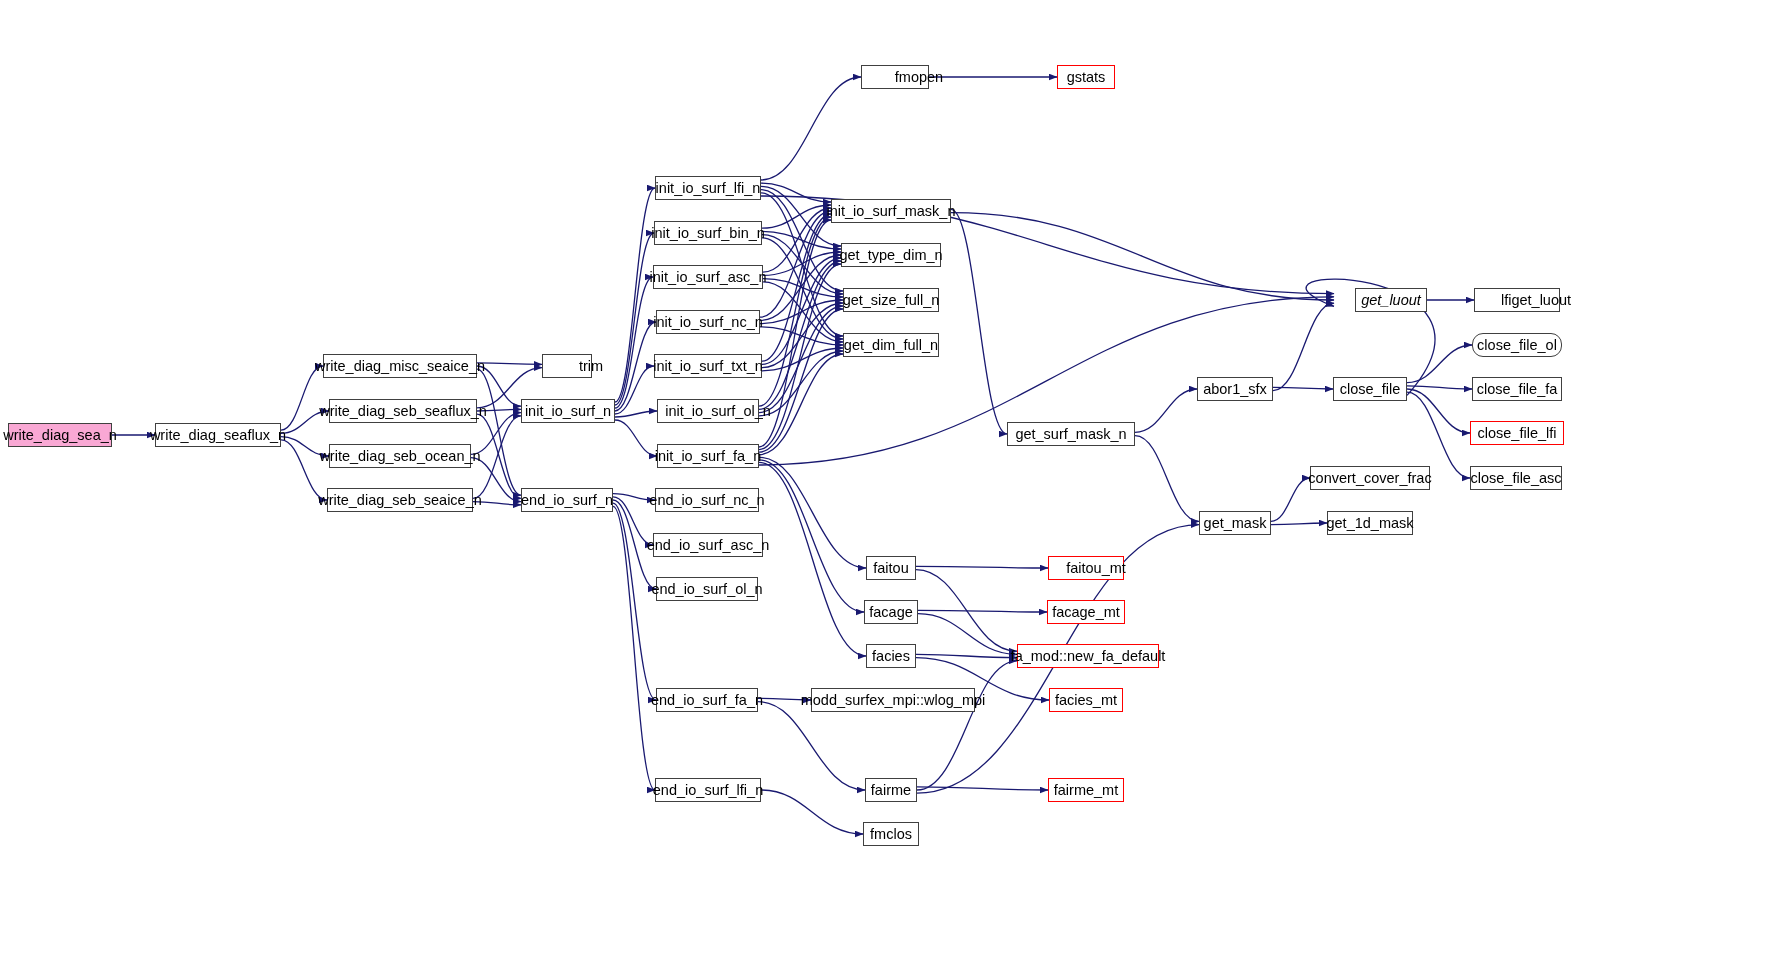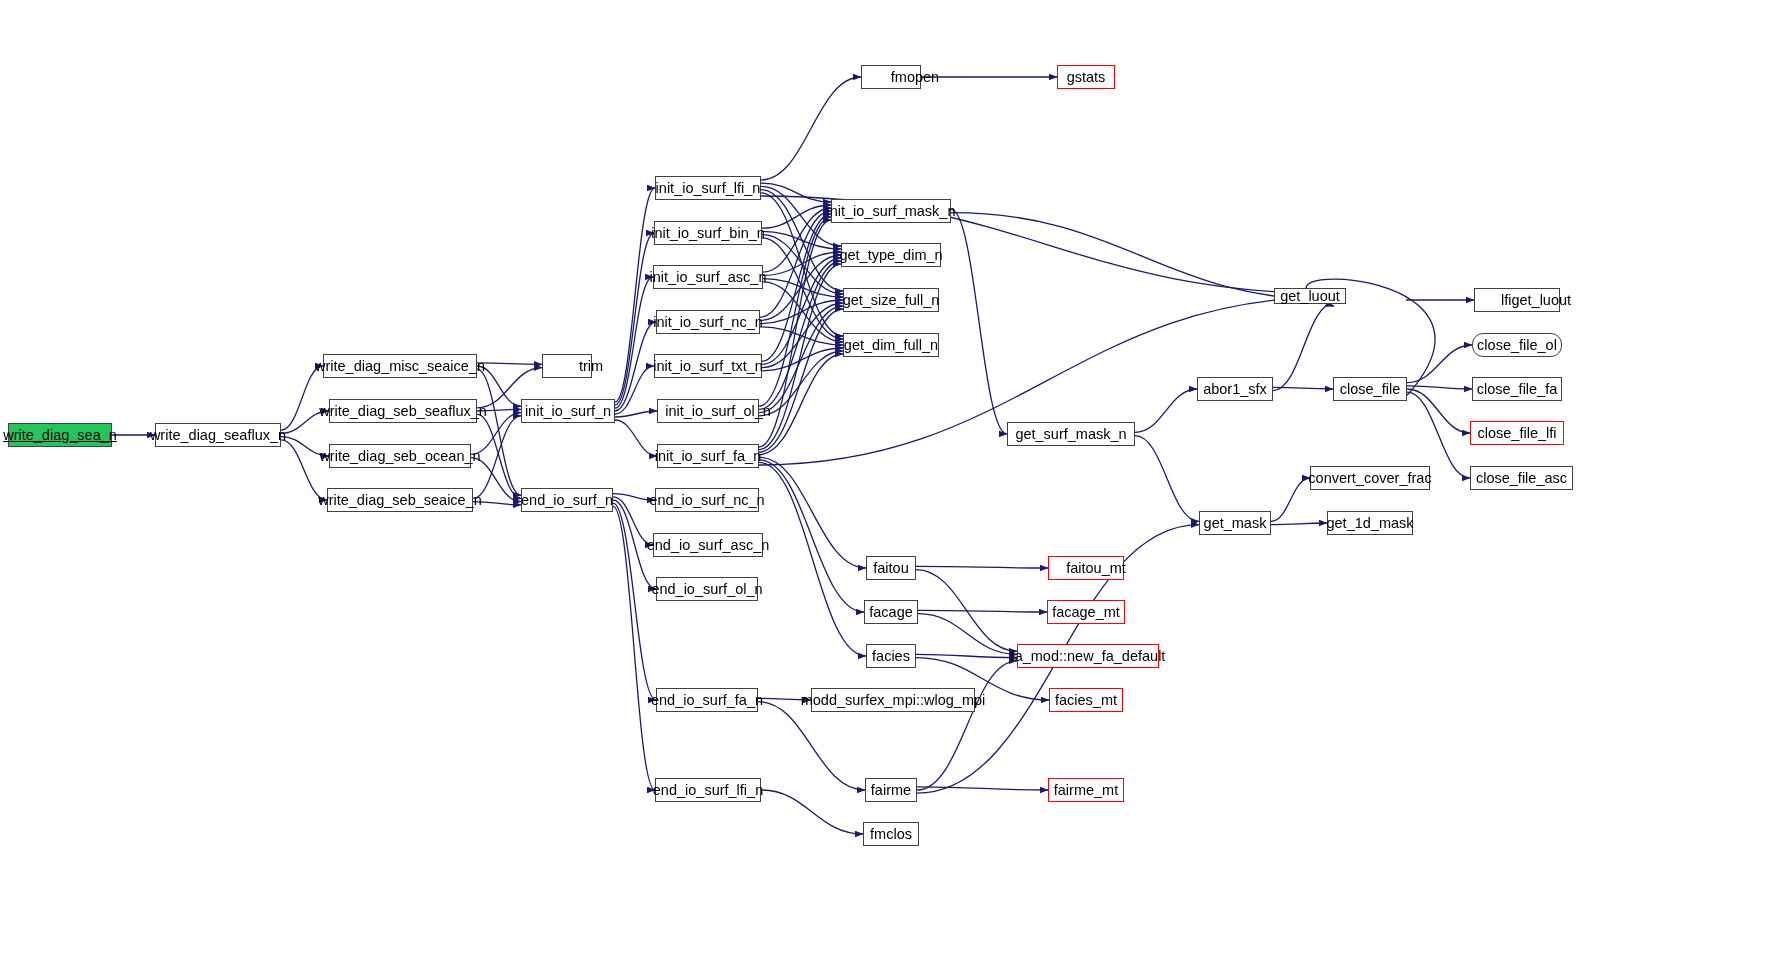--- a/index.html
+++ b/index.html
@@ -26,21 +26,21 @@
     font-size:14.5px;
     line-height:1;
     display:flex;
     align-items:center;
     justify-content:center;
     white-space:nowrap;
     letter-spacing:0px;
     z-index:5;
   }
   .node.red{ border-color:#ff0000; }
-  .node.current{ background:#22c55e; border-color:#404040;text-decoration:underline; }
+  .node.current{ background:#f9a8d4; border-color:#404040; }
   .node span{ display:block; padding:0 2px; }
 </style>
 </head>
 <body>
 
 <div id="canvas">
   <svg id="edges" xmlns="http://www.w3.org/2000/svg">
     <defs>
       <marker id="arrow" markerWidth="9" markerHeight="7" refX="8.5" refY="3.5" orient="auto" markerUnits="userSpaceOnUse">
         <path d="M0,0 L9,3.5 L0,7 z" fill="#191970"></path>
@@ -194,21 +194,21 @@
       </div>
       <div class="node" style="left: 656px; top: 577px; width: 102px; height: 24px;">
         <span>end_io_surf_ol_n</span>
       </div>
       <div class="node" style="left: 656px; top: 688px; width: 102px; height: 24px;">
         <span>end_io_surf_fa_n</span>
       </div>
       <div class="node" style="left: 655px; top: 778px; width: 106px; height: 24px;">
         <span>end_io_surf_lfi_n</span>
       </div>
-      <div class="node" style="left: 861px; top: 65px; width: 60px; height: 24px; padding-left: 48px;">
+      <div class="node" style="left: 861px; top: 65px; width: 68px; height: 24px; padding-left: 48px;">
         <span>fmopen</span>
       </div>
       <div class="node" style="left: 831px; top: 199px; width: 120px; height: 24px;">
         <span>init_io_surf_mask_n</span>
       </div>
       <div class="node" style="left: 841px; top: 243px; width: 100px; height: 24px;">
         <span>get_type_dim_n</span>
       </div>
       <div class="node" style="left: 843px; top: 288px; width: 96px; height: 24px;">
         <span>get_size_full_n</span>
@@ -254,21 +254,21 @@
       </div>
       <div class="node" style="left: 1007px; top: 422px; width: 128px; height: 24px;">
         <span>get_surf_mask_n</span>
       </div>
       <div class="node" style="left: 1199px; top: 511px; width: 72px; height: 24px;">
         <span>get_mask</span>
       </div>
       <div class="node" style="left: 1197px; top: 377px; width: 76px; height: 24px;">
         <span>abor1_sfx</span>
       </div>
-      <div class="node" style="left: 1274px; top: 288px; width: 72px; height: 16px;">
+      <div class="node" style="left: 1355px; top: 288px; width: 72px; height: 24px; font-style: italic;">
         <span>get_luout</span>
       </div>
       <div class="node" style="left: 1333px; top: 377px; width: 74px; height: 24px;">
         <span>close_file</span>
       </div>
       <div class="node" style="left: 1310px; top: 466px; width: 120px; height: 24px;">
         <span>convert_cover_frac</span>
       </div>
       <div class="node" style="left: 1327px; top: 511px; width: 86px; height: 24px;">
         <span>get_1d_mask</span>
@@ -278,17 +278,17 @@
       </div>
       <div class="node" style="left: 1472px; top: 333px; width: 90px; height: 24px; border-radius: 11px;">
         <span>close_file_ol</span>
       </div>
       <div class="node" style="left: 1472px; top: 377px; width: 90px; height: 24px;">
         <span>close_file_fa</span>
       </div>
       <div class="node red" style="left: 1470px; top: 421px; width: 94px; height: 24px;">
         <span>close_file_lfi</span>
       </div>
-      <div class="node" style="left: 1470px; top: 466px; width: 103px; height: 24px;">
+      <div class="node" style="left: 1470px; top: 466px; width: 92px; height: 24px;">
         <span>close_file_asc</span>
       </div>
     </div>
 </div>
 
 </body></html>

